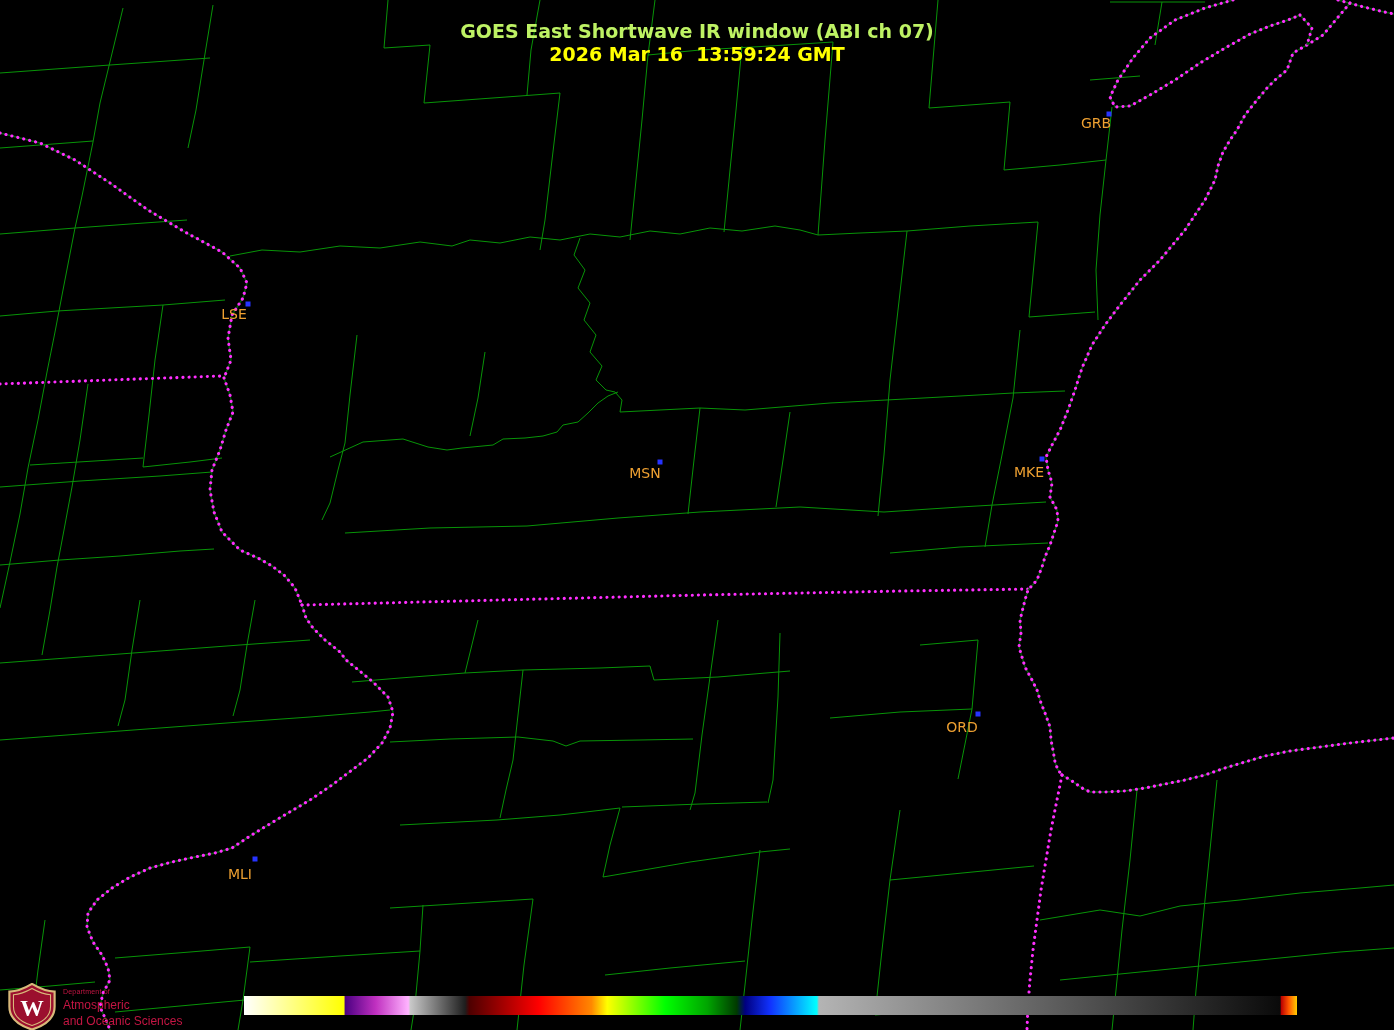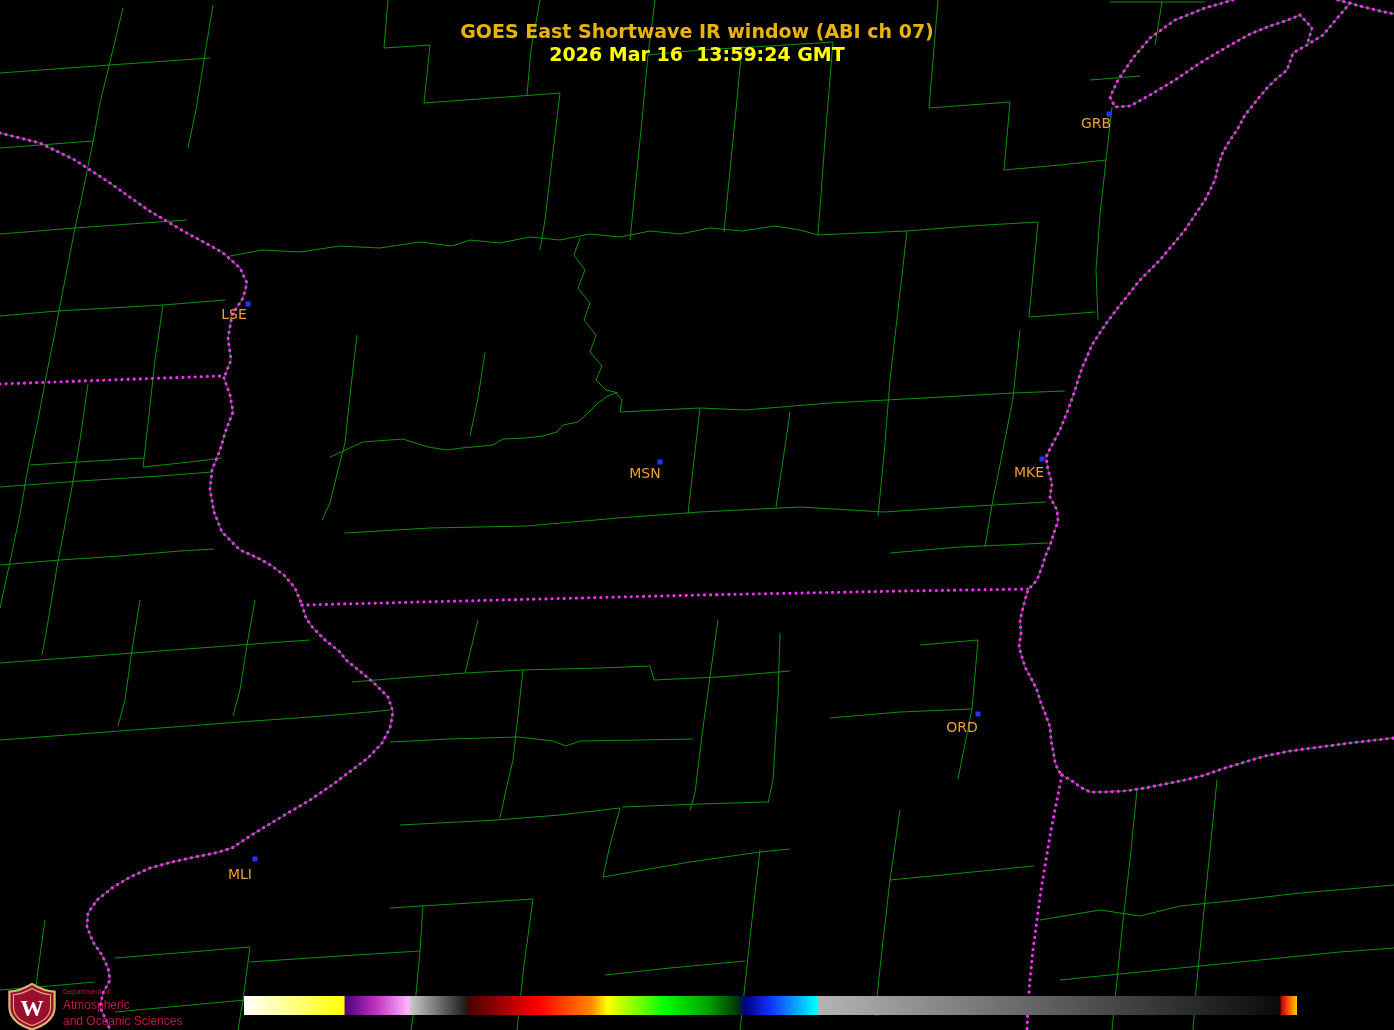--- a/index.html
+++ b/index.html
@@ -128,21 +128,21 @@
       <text x="645" y="478" text-anchor="middle" fill="#eea031" font-family="&quot;DejaVu Sans&quot;, sans-serif" font-size="14">MSN</text>
       <rect x="1039.5" y="456.5" width="5" height="5" fill="#2633ff"></rect>
       <text x="1029" y="477" text-anchor="middle" fill="#eea031" font-family="&quot;DejaVu Sans&quot;, sans-serif" font-size="14">MKE</text>
       <rect x="975.5" y="711.5" width="5" height="5" fill="#2633ff"></rect>
       <text x="962" y="732" text-anchor="middle" fill="#eea031" font-family="&quot;DejaVu Sans&quot;, sans-serif" font-size="14">ORD</text>
       <rect x="252.5" y="856.5" width="5" height="5" fill="#2633ff"></rect>
       <text x="240" y="879" text-anchor="middle" fill="#eea031" font-family="&quot;DejaVu Sans&quot;, sans-serif" font-size="14">MLI</text>
     </svg>
 
   <div id="title-block">
-    <div class="title-line" style="color: #eab308;">GOES East Shortwave IR window (ABI ch 07)</div>
+    <div class="title-line" style="color: #bef264;">GOES East Shortwave IR window (ABI ch 07)</div>
     <div class="title-line" style="color: rgb(255, 255, 0);">2026 Mar 16  13:59:24 GMT</div>
   </div>
 
   <div id="colorbar" style="left: 244px; top: 996px; width: 1053px; height: 19px; background: linear-gradient(to right, rgb(255, 255, 255) 0%, rgb(255, 255, 0) 9.5%, rgb(75, 0, 130) 9.6%, rgb(192, 48, 192) 12.5%, rgb(255, 179, 255) 15.6%, rgb(200, 200, 200) 15.8%, rgb(30, 30, 30) 21%, rgb(77, 0, 0) 21.4%, rgb(255, 0, 0) 28%, rgb(255, 136, 0) 33%, rgb(255, 255, 0) 34.5%, rgb(0, 255, 0) 40%, rgb(0, 165, 0) 44%, rgb(0, 58, 0) 46.8%, rgb(0, 0, 128) 47.6%, rgb(17, 51, 255) 50%, rgb(0, 255, 255) 54.4%, rgb(180, 180, 180) 54.6%, rgb(10, 10, 10) 98.4%, rgb(187, 0, 0) 98.5%, rgb(255, 85, 0) 99.2%, rgb(255, 204, 0) 100%);"></div>
 
   <div id="logo">
     <svg id="crest" width="50" height="47" viewBox="0 0 54 52">
       <path d="M27,1 C37,7 47,9.5 52,9.5 L52,26 C52,40 40,47.5 27,51.5 C14,47.5 2,40 2,26 L2,9.5 C7,9.5 17,7 27,1 Z" fill="#9b0f2e" stroke="#d9b97a" stroke-width="2.4"></path>
       <path d="M27,6 C35,10.5 43,12.6 47.5,13 L47.5,26 C47.5,36.5 38.5,43.5 27,47 C15.5,43.5 6.5,36.5 6.5,26 L6.5,13 C11,12.6 19,10.5 27,6 Z" fill="none" stroke="#d9b97a" stroke-width="1.2"></path>
       <text x="27" y="36" text-anchor="middle" font-family="Liberation Serif, serif" font-size="26" font-weight="bold" fill="#ffffff">W</text>

